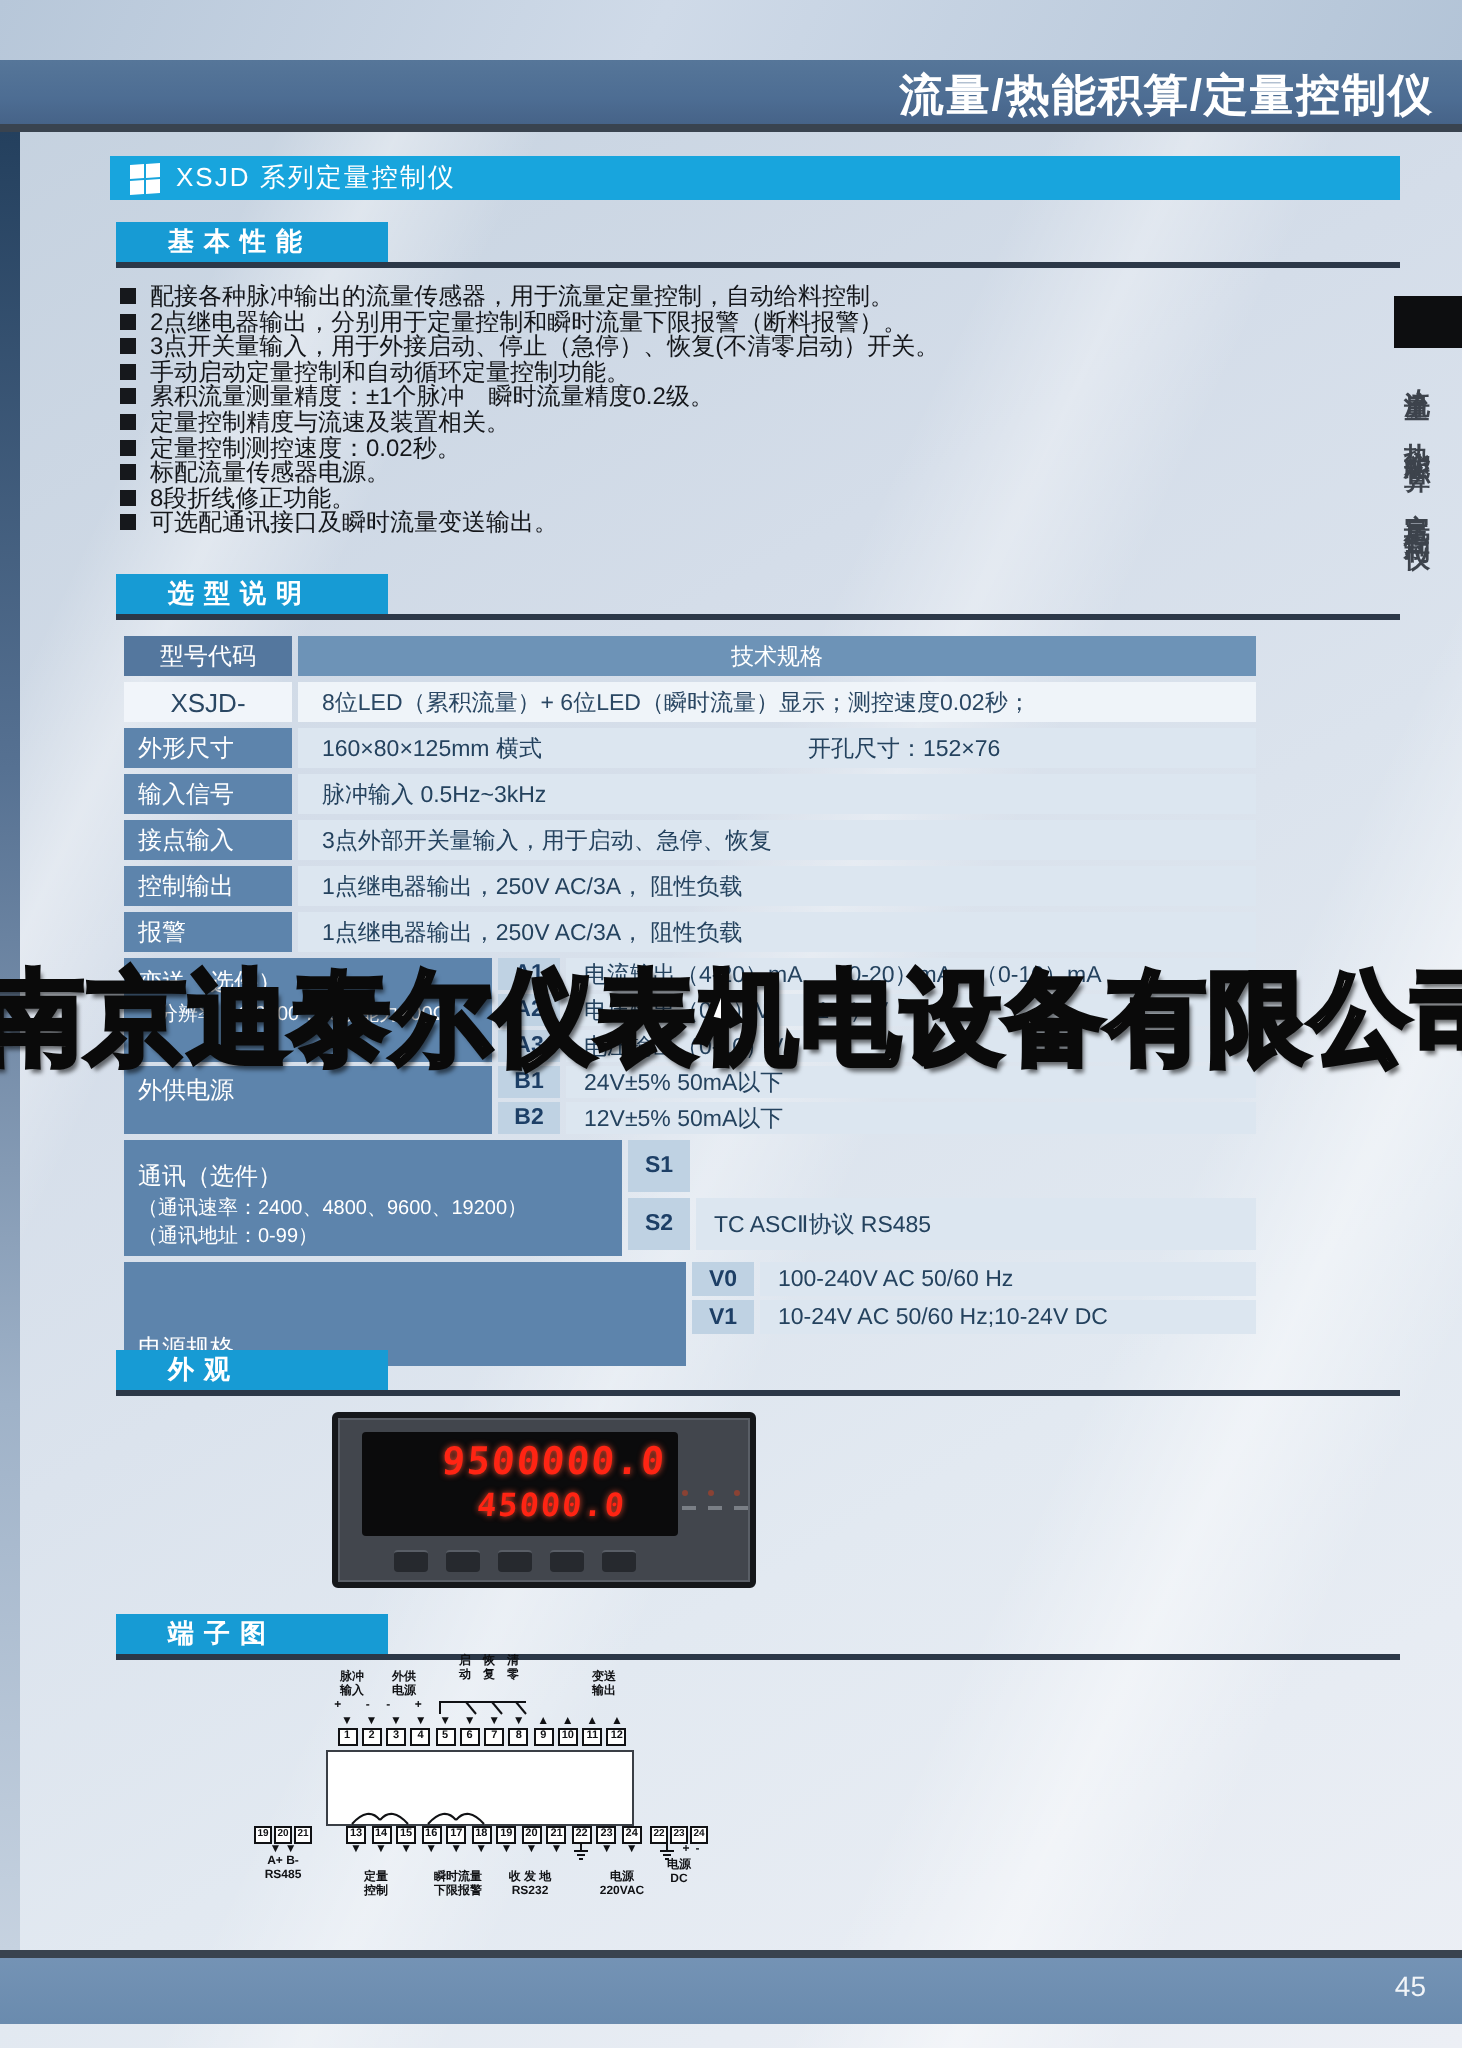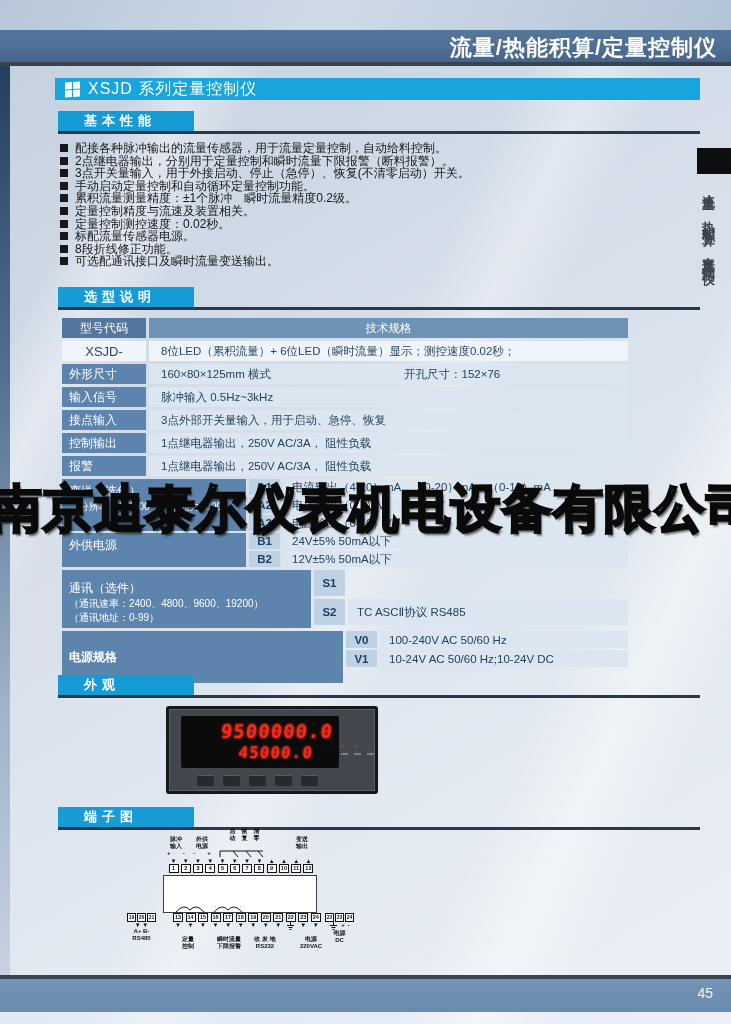--- a/index.html
+++ b/index.html
@@ -23,21 +23,21 @@
   .header-title{position:absolute;right:14px;top:3px;color:#fff;font-size:22px;font-weight:bold;letter-spacing:1px;}
   .header-underline{position:absolute;left:0;top:62px;width:731px;height:4px;background:#39434f;}
   .left-strip{position:absolute;left:0;top:66px;width:10px;height:909px;
     background:linear-gradient(180deg,#24405e 0%,#567192 35%,#9fb2c8 70%,#c6d2e0 100%);}
 
   
   .product-bar{position:absolute;left:55px;top:78px;width:645px;height:22px;background:#18a5dd;
     display:flex;align-items:center;color:#fff;}
   .winlogo{display:grid;grid-template-columns:7px 7px;grid-template-rows:7px 7px;gap:1px;margin:0 8px 0 10px;transform:skewY(-4deg);}
   .winlogo span{background:#fff;}
-  .product-title{font-size:16px;letter-spacing:1px;}
+  .product-title{font-size:13px;letter-spacing:1px;}
 
   
   .chip{position:absolute;left:58px;width:136px;height:20px;background:#179bd4;color:#fff;
     font-size:13px;font-weight:bold;letter-spacing:5px;line-height:20px;padding-left:26px;box-sizing:border-box;}
   .chip-line{position:absolute;left:58px;width:642px;height:3px;background:#2c3848;}
 
   
   .bullets{position:absolute;left:60px;top:142px;width:570px;list-style:none;margin:0;padding:0;}
   .bullets li{display:flex;align-items:flex-start;font-size:12px;color:#14161a;line-height:12.6px;}
   .sq{flex:0 0 8px;height:8px;background:#16181c;margin:2px 7px 0 0;}
@@ -272,21 +272,21 @@
         </div>
         <div class="subrow h26">
           <div class="code">S2</div>
           <div class="sdesc">TC ASCⅡ协议 RS485</div>
         </div>
       </div>
     </div>
 
     <div class="grp">
       <div class="grp-left w281">
-        <div class="bigcell" style="height:52px;display:flex;align-items:center;padding-top:0;font-weight:bold;">
+        <div class="bigcell" style="height:52px;display:flex;align-items:flex-end;padding-top:0;">
           <div class="t1">电源规格</div>
         </div>
       </div>
       <div class="grp-rows">
         <div class="subrow h17">
           <div class="code">V0</div>
           <div class="sdesc">100-240V AC 50/60 Hz</div>
         </div>
         <div class="subrow h17">
           <div class="code">V1</div>

